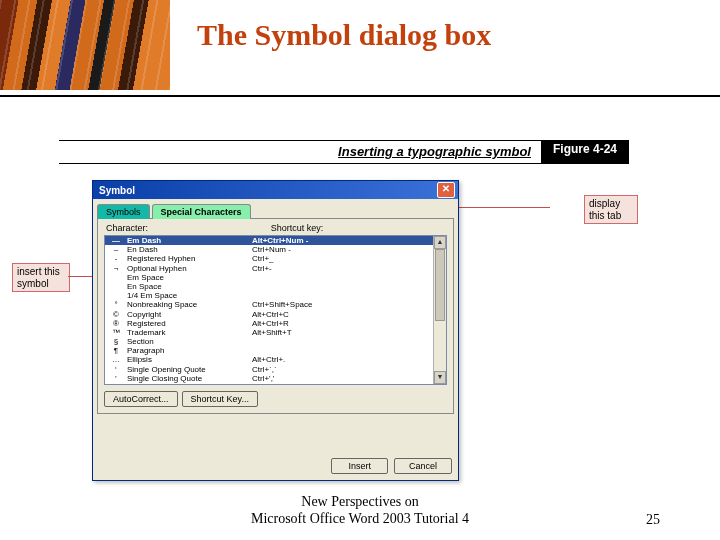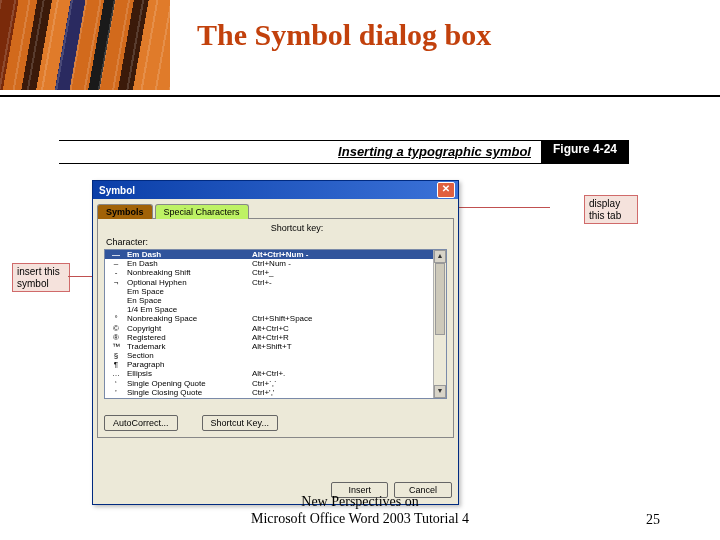--- a/index.html
+++ b/index.html
@@ -132,43 +132,42 @@
   .dlg-tabs {
     display: flex;
     gap: 2px;
     padding: 4px 4px 0 4px;
     font-size: 9px;
   }
   .dlg-tab {
     border: 1px solid #888;
     border-bottom: none;
     border-radius: 3px 3px 0 0;
-    background: #a16207;
+    background: #14b8a6;
     padding: 2px 8px 2px 8px;
     position: relative;
     top: 1px;
-    font-weight: bold;
   }
   .dlg-tab.active {
-    background: #bef264;
+    background: #86efac;
     z-index: 2;
-    font-weight: normal;
+    font-weight: bold;
   }
   .dlg-body {
     border: 1px solid #888;
     margin: 0 4px 4px 4px;
     background: #ece9d8;
     padding: 4px 6px 6px 6px;
   }
   .dlg-cols {
     display: flex;
     font-size: 9px;
     color: #000;
   }
-  .dlg-col-char { width: 48%; margin-top: 14px; }
+  .dlg-col-char { width: 48%; }
   .dlg-col-key { width: 52%; }
   .dlg-col-head { padding: 0 0 2px 2px; }
   .dlg-list-frame {
     border: 1px solid #7a8aa8;
     background: #fff;
     height: 148px;
     overflow: hidden;
     position: relative;
   }
   .dlg-scrollbar {
@@ -193,22 +192,22 @@
   .dlg-row .sym { width: 22px; text-align: center; }
   .dlg-row .nm { width: 125px; }
   .dlg-row .sk { flex: 1; }
   .dlg-row.selected {
     background: #30549c;
     color: #fff;
     font-weight: bold;
   }
   .dlg-buttons-row {
     display: flex;
-    gap: 24px;
-    margin-top: 16px;
+    gap: 4px;
+    margin-top: 6px;
   }
   .dlg-btn {
     border: 1px solid #666;
     background: #ece9d8;
     font-size: 9px;
     padding: 2px 8px;
     border-radius: 2px;
     font-family: Tahoma, Arial, sans-serif;
   }
   .dlg-footer {
@@ -269,21 +268,21 @@
             <span class="nm">Em Dash</span>
             <span class="sk">Alt+Ctrl+Num -</span>
           </div>
           <div class="dlg-row">
             <span class="sym">–</span>
             <span class="nm">En Dash</span>
             <span class="sk">Ctrl+Num -</span>
           </div>
           <div class="dlg-row">
             <span class="sym">-</span>
-            <span class="nm">Nonbreaking Shift</span>
+            <span class="nm">Registered Hyphen</span>
             <span class="sk">Ctrl+_</span>
           </div>
           <div class="dlg-row">
             <span class="sym">¬</span>
             <span class="nm">Optional Hyphen</span>
             <span class="sk">Ctrl+-</span>
           </div>
           <div class="dlg-row">
             <span class="sym"> </span>
             <span class="nm">Em Space</span>

